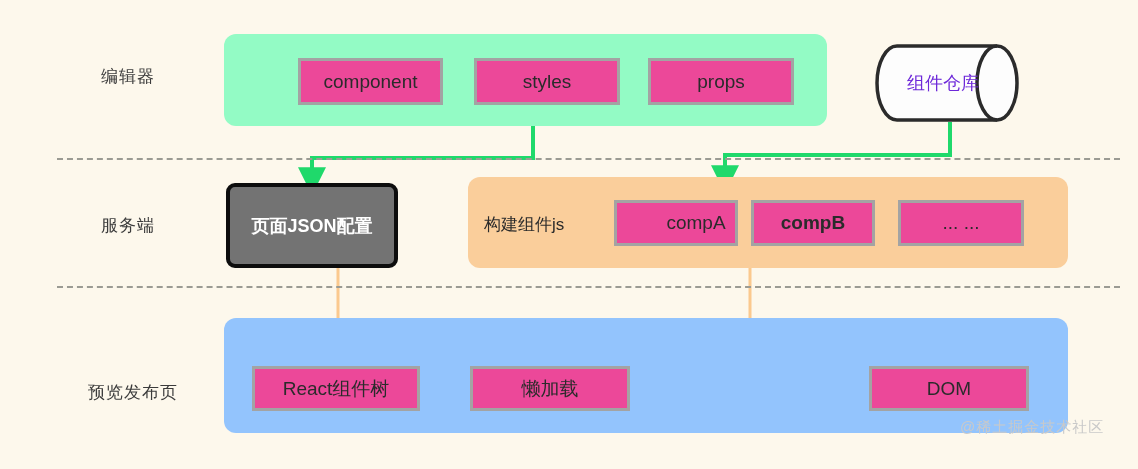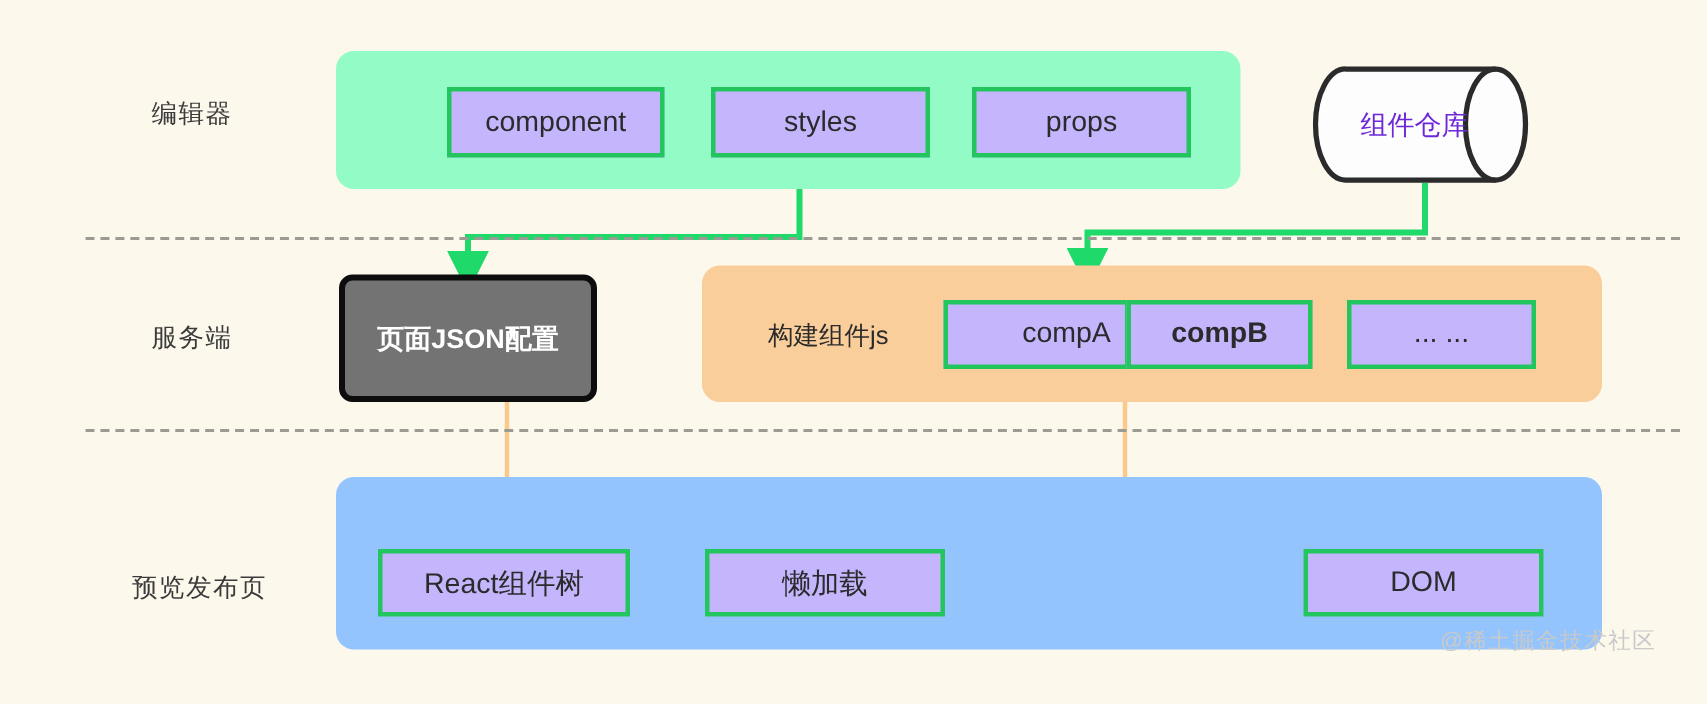--- a/index.html
+++ b/index.html
@@ -38,22 +38,22 @@
     box-sizing:border-box;
   }
   .panel.green{background:#93FBC5;}
   .panel.orange{background:#FACE9B;}
   .panel.blue{background:#93C4FD;}
 
   
   .node{
     position:absolute;
     box-sizing:border-box;
-    background:#c4b5fd;
-    border:3px solid #22c55e;
+    background:#ec4899;
+    border:3px solid #a3a3a3;
     display:flex;align-items:center;justify-content:center;
     color:#2b2b2b;
     font-size:19px;
     white-space:nowrap;
   }
 
   
   .node.magenta{
     background:#737373;
     border:4px solid #0d0d0d;
@@ -142,23 +142,23 @@
       <path d="M22,3 H122 A20,37 0 0 1 122,77 H22 A20,37 0 0 1 22,3 Z" fill="#FDFDFD" stroke="#2b2b2b" stroke-width="3.5"></path>
       <path d="M122,3 A20,37 0 0 0 122,77" fill="none" stroke="#2b2b2b" stroke-width="3.5"></path>
     </svg>
     <span class="cyl-label">组件仓库</span>
   </div>
 
   <div class="node magenta" style="left:226px;top:183px;width:172px;height:85px;">页面JSON配置</div>
 
   <div class="panel orange" style="left:468px;top:177px;width:600px;height:91px;"></div>
 
-  <div class="panel-text" style="left:484px;top:224px;margin-left:28px;">构建组件js</div>
+  <div class="panel-text" style="left:484px;top:224px;">构建组件js</div>
 
-  <div class="node" style="left:629px;top:200px;width:124px;height:46px;padding-left:40px;">compA</div>
+  <div class="node" style="left:614px;top:200px;width:124px;height:46px;padding-left:40px;">compA</div>
   <div class="node" style="left:751px;top:200px;width:124px;height:46px;font-weight:bold;">compB</div>
   <div class="node" style="left:898px;top:200px;width:126px;height:46px;">... ...</div>
 
   <div class="panel blue" style="left:224px;top:318px;width:844px;height:115px;"></div>
 
   <div class="node" style="left:252px;top:366px;width:168px;height:45px;">React组件树</div>
   <div class="node" style="left:470px;top:366px;width:160px;height:45px;">懒加载</div>
   <div class="node" style="left:869px;top:366px;width:160px;height:45px;">DOM</div>
 
   <div class="watermark" style="left:960px;top:418px;text-align:center;">@稀土掘金技术社区</div>

